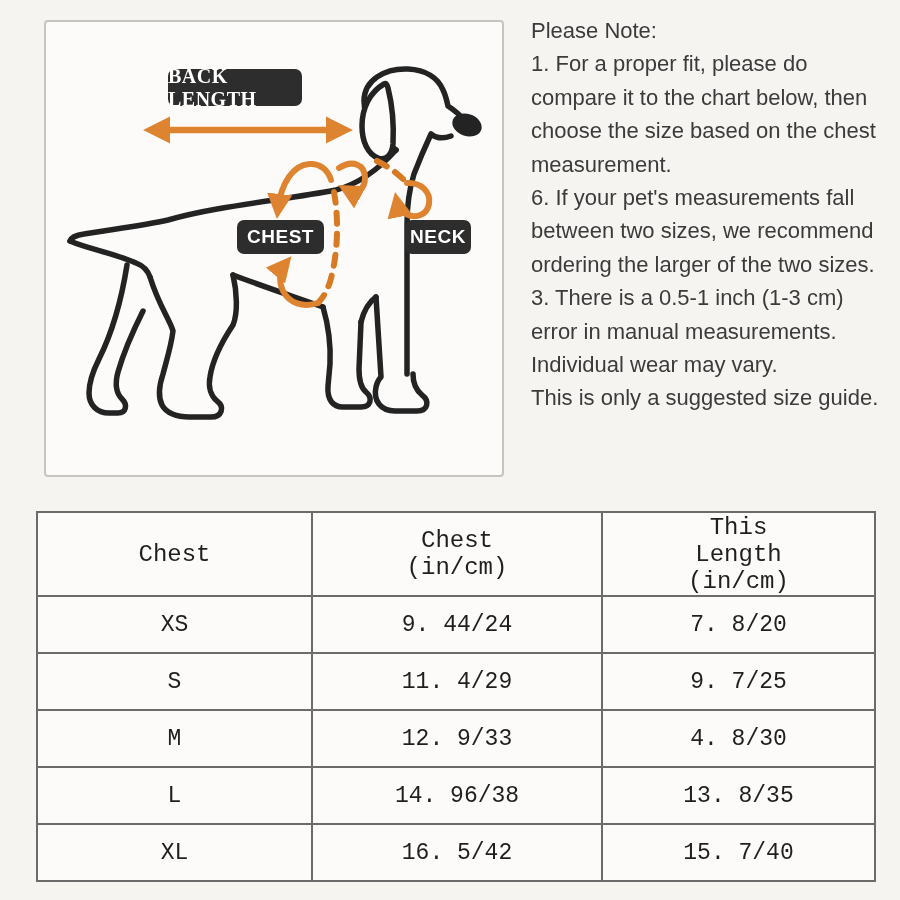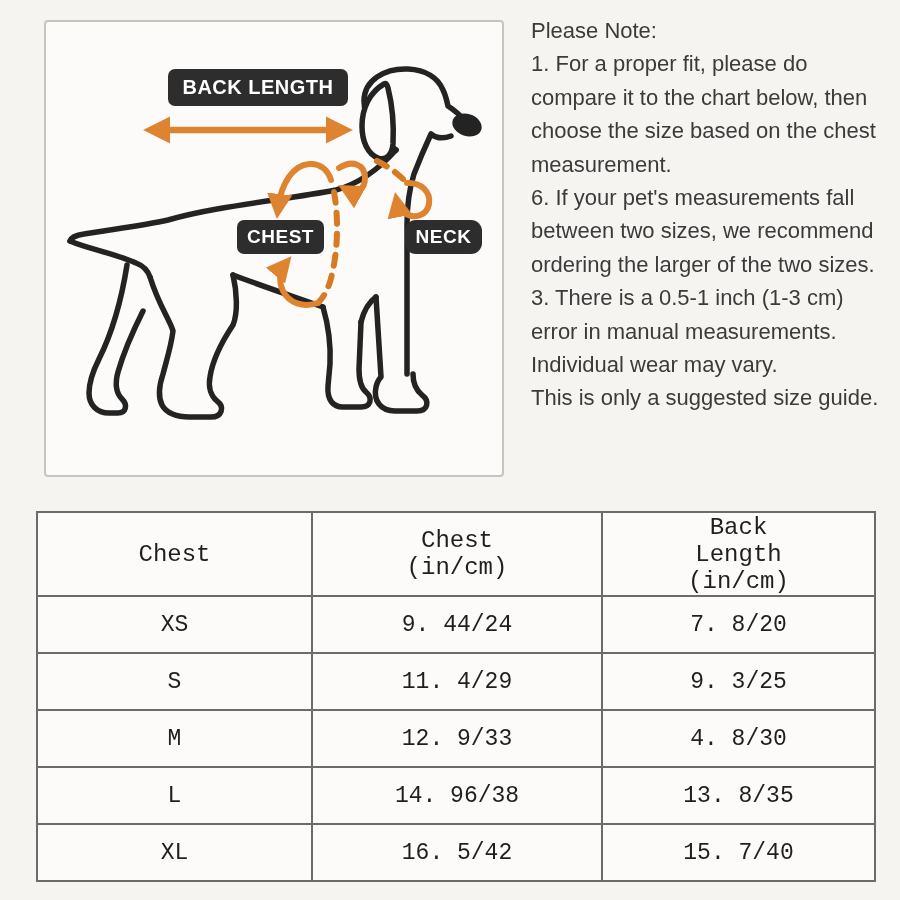--- a/index.html
+++ b/index.html
@@ -23,23 +23,23 @@
   .diag-label{
     position:absolute;
     background:#2d2d2d;
     color:#ffffff;
     border-radius:7px;
     display:flex;align-items:center;justify-content:center;
     font-weight:bold;
     letter-spacing:0.5px;
     z-index:3;
   }
-  .lbl-backlength{left:122px;top:47px;width:180px;height:37px;font-size:20px;}
+  .lbl-backlength{left:122px;top:47px;width:134px;height:37px;font-size:20px;font-family:Liberation Serif, serif;}
   .lbl-chest{left:191px;top:198px;width:87px;height:34px;font-size:19px;}
-  .lbl-neck{left:359px;top:198px;width:77px;height:34px;font-size:19px;border-radius:11px;}
+  .lbl-neck{left:359px;top:198px;width:66px;height:34px;font-size:19px;}
   
   .notes{
     position:absolute;left:531px;top:14px;width:362px;
     color:#3b3b3b;
     font-size:22px;
     font-weight:500;
   }
   .note-line{height:33.4px;line-height:33.4px;white-space:nowrap;}
   
   .size-table-wrap{position:absolute;left:36px;top:511px;width:838px;}
@@ -153,35 +153,35 @@
       <colgroup>
           <col style="width:275px">
           <col style="width:290px">
           <col style="width:273px">
         </colgroup>
       <thead>
         <tr>
           <th>Chest</th>
           <th>Chest
 (in/cm)</th>
-          <th>Back
+          <th>This
 Length
 (in/cm)</th>
         </tr>
       </thead>
       <tbody>
         <tr>
           <td>XS</td>
           <td>9. 44/24</td>
           <td>7. 8/20</td>
         </tr>
         <tr>
           <td>S</td>
           <td>11. 4/29</td>
-          <td>9. 3/25</td>
+          <td>9. 7/25</td>
         </tr>
         <tr>
           <td>M</td>
           <td>12. 9/33</td>
           <td>4. 8/30</td>
         </tr>
         <tr>
           <td>L</td>
           <td>14. 96/38</td>
           <td>13. 8/35</td>

